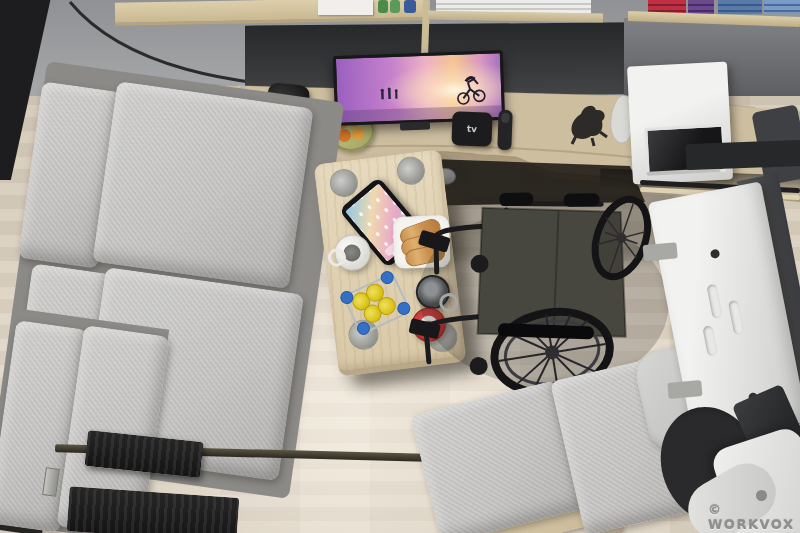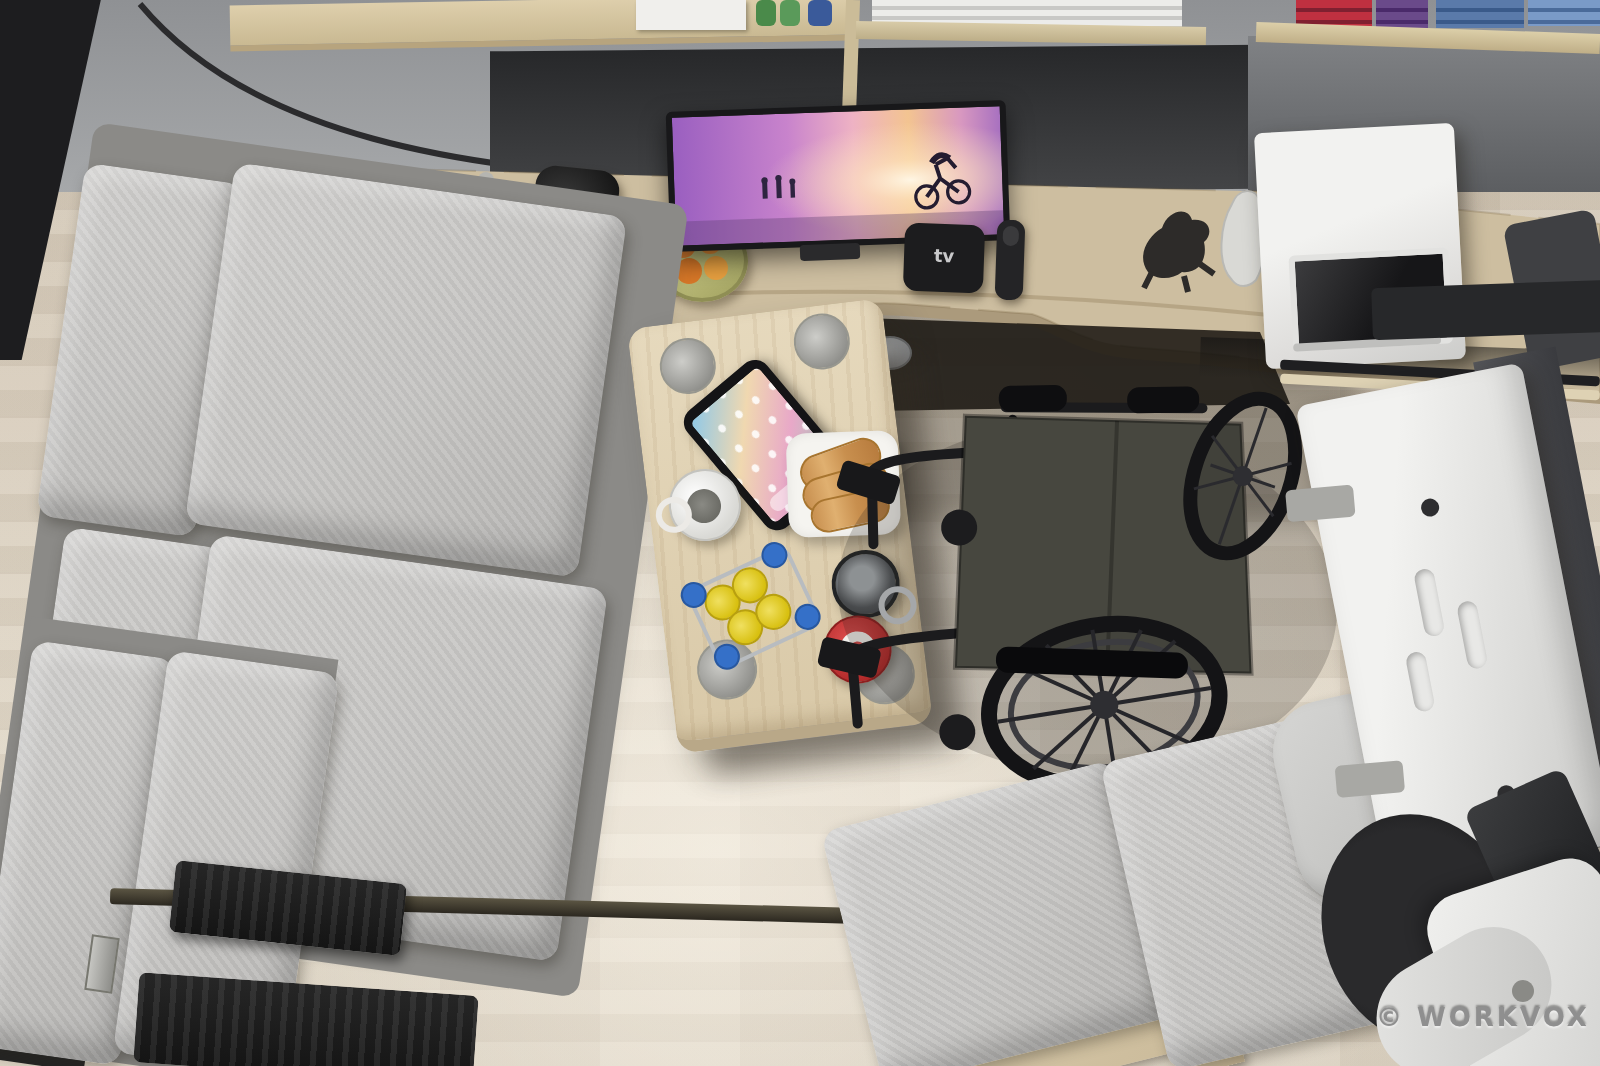--- a/index.html
+++ b/index.html
@@ -22,21 +22,21 @@
     border-radius:9px;
     box-shadow:inset -6px -8px 14px rgba(0,0,0,0.20), inset 4px 4px 10px rgba(255,255,255,0.38),
                2px 3px 7px rgba(40,36,30,0.35);}
   .woodbase{background:linear-gradient(135deg,#dbcdae,#c5b493);box-shadow:1px 2px 5px rgba(50,42,30,0.4);}
   
   .rib-mat{background:
       repeating-linear-gradient(90deg, rgba(255,255,255,0.07) 0 3px, rgba(0,0,0,0) 3px 8px),
       linear-gradient(180deg,#262626,#141414);border-radius:4px;}
   .rail{background:linear-gradient(180deg,#5b5543,#2c2820);border-radius:2px;}
   .wm{font-size:13px;font-weight:bold;letter-spacing:1.5px;color:#8f8f8f;
-      text-shadow:0 1px 1px rgba(255,255,255,0.55), 0 -1px 1px rgba(0,0,0,0.35);}
+      text-shadow:0 1px 1px rgba(255,255,255,0.55), 0 -1px 1px rgba(0,0,0,0.35);margin-left:20px;}
   .tvlogo{display:flex;align-items:center;justify-content:center;width:100%;height:100%;
       color:#c9c9cb;font-size:9px;font-weight:bold;}
 </style>
 </head>
 <body>
 
 <div id="canvas">
 
   <div class="abs floor"></div>
   <div class="abs shadow-blob" style="left:390px;top:150px;width:290px;height:110px;background:rgba(55,48,38,0.35);"></div>

